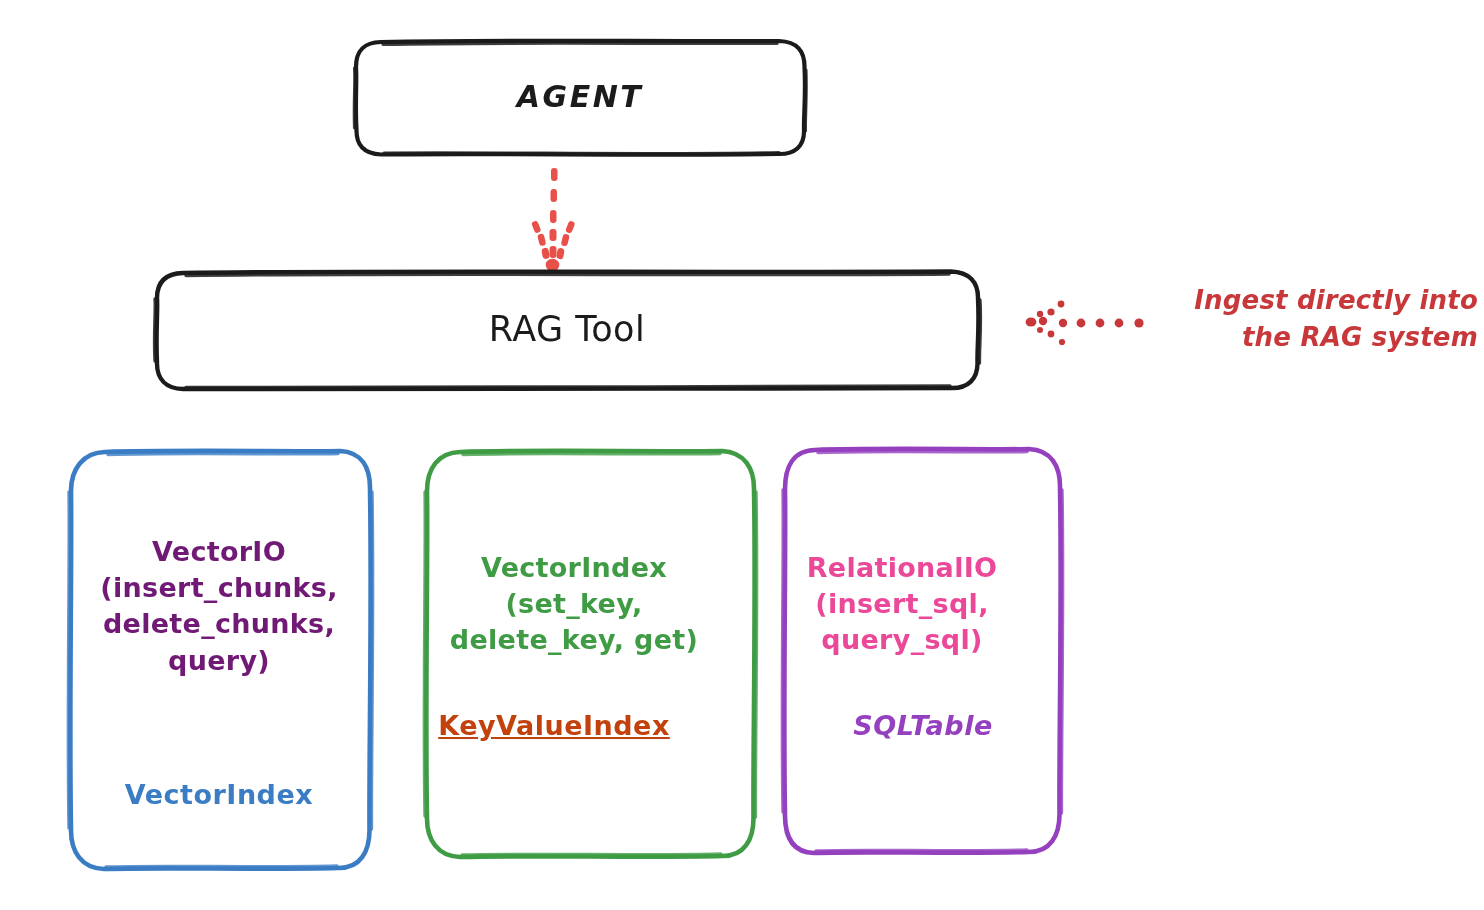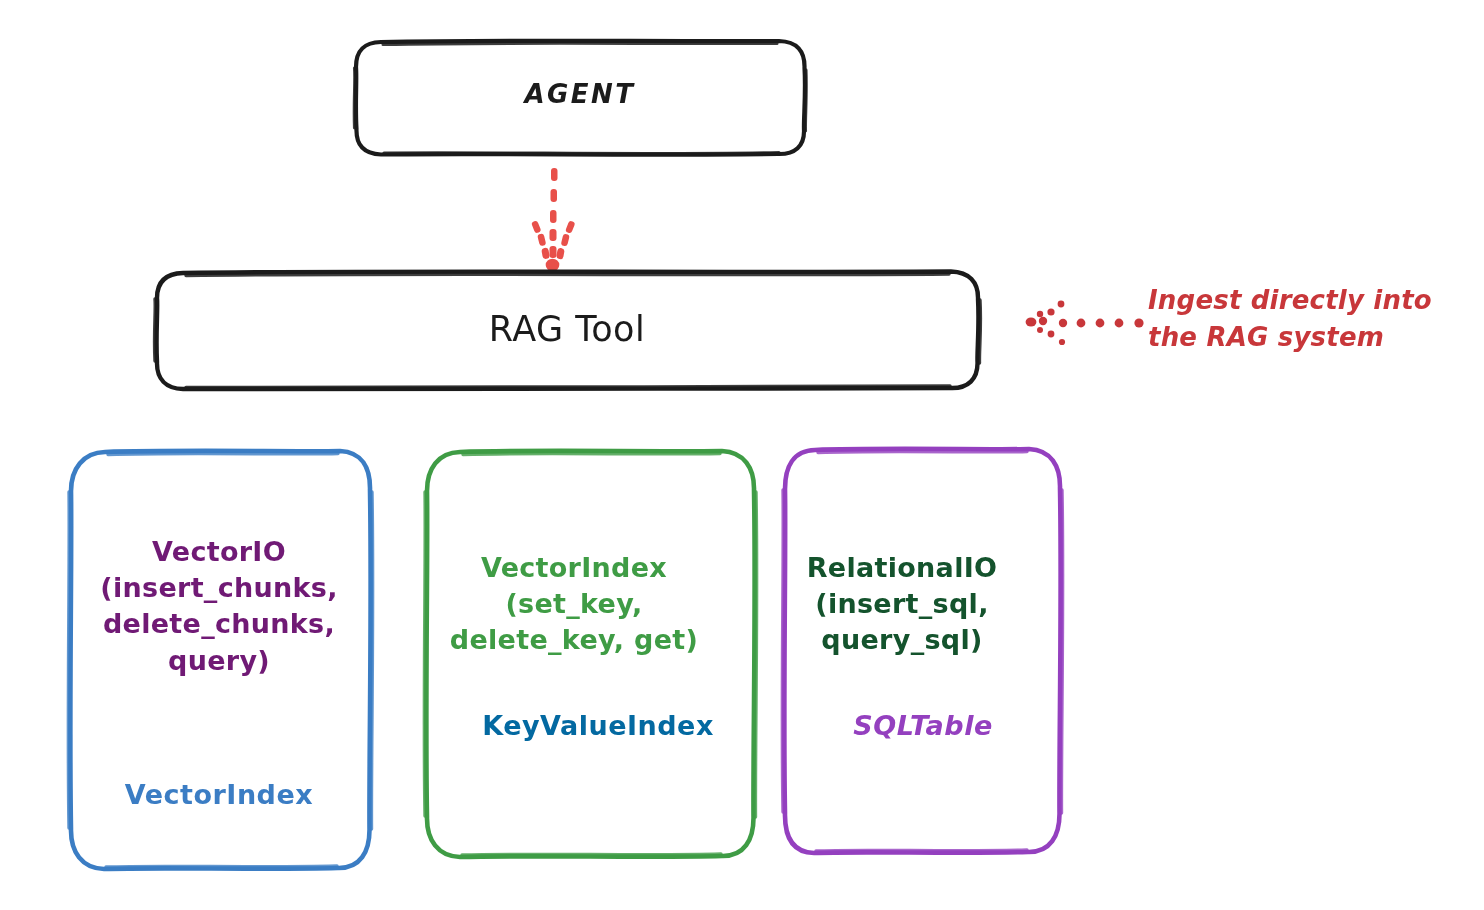--- a/index.html
+++ b/index.html
@@ -27,21 +27,21 @@
     text-align: center;
     line-height: 1.28;
     white-space: pre-line;
     pointer-events: none;
     font-family: "DejaVu Sans", sans-serif;
   }
   #agent-label {
     left: 355px;
     top: 78px;
     width: 450px;
-    font-size: 26px;
+    font-size: 30px;
     font-style: italic;
     font-weight: 600;
     letter-spacing: 2.5px;
     color: #1b1b1b;
   }
   #ragtool-label {
     left: 156px;
     top: 307px;
     width: 822px;
     font-size: 35px;
@@ -49,21 +49,21 @@
     letter-spacing: 0.5px;
     color: #1b1b1b;
   }
 
   
   #annotation-text {
     position: absolute;
     left: 1148px;
     top: 282px;
     width: 330px;
-    text-align: left;
+    text-align: right;
     font-size: 26px;
     font-weight: 600;
     line-height: 1.42;
     color: #c8373a;
     white-space: pre-line;
     font-style: italic;
     letter-spacing: 0.2px;
   }
 
   
@@ -82,23 +82,23 @@
     font-size: 27px;
     font-weight: 600;
     letter-spacing: 0.5px;
   }
 
   
   #vector-io-text   { left: 74px;  top: 534px; width: 290px; color: #701a75; }
   #vector-index-text{ left: 74px;  top: 735px; width: 290px; color: #3b7dc4; margin-top: 44px; }
   
   #kv-io-text       { left: 428px; top: 550px; width: 292px; color: #3f9c45; }
-  #kv-index-text    { left: 452px; top: 710px; width: 292px; color: #0369a1; }
-  
-  #rel-io-text      { left: 784px; top: 550px; width: 236px; color: #14532d; }
+  #kv-index-text    { left: 408px; top: 710px; width: 292px; color: #c2410c; text-decoration: underline; }
+  
+  #rel-io-text      { left: 784px; top: 550px; width: 236px; color: #ec4899; }
   #rel-index-text   { left: 784px; top: 710px; width: 278px; color: #9440bf; font-style: italic; }
 </style>
 </head>
 <body>
 
 <svg id="canvas" viewBox="0 0 1484 910">
 
   <g>
     <path fill="#ffffff" stroke="#1b1b1b" stroke-width="4.2" stroke-linecap="round" stroke-linejoin="round" d="M381 42 C 500 39.5, 640 41.5, 779 41
          C 797 41.5, 805 51, 804.5 68

